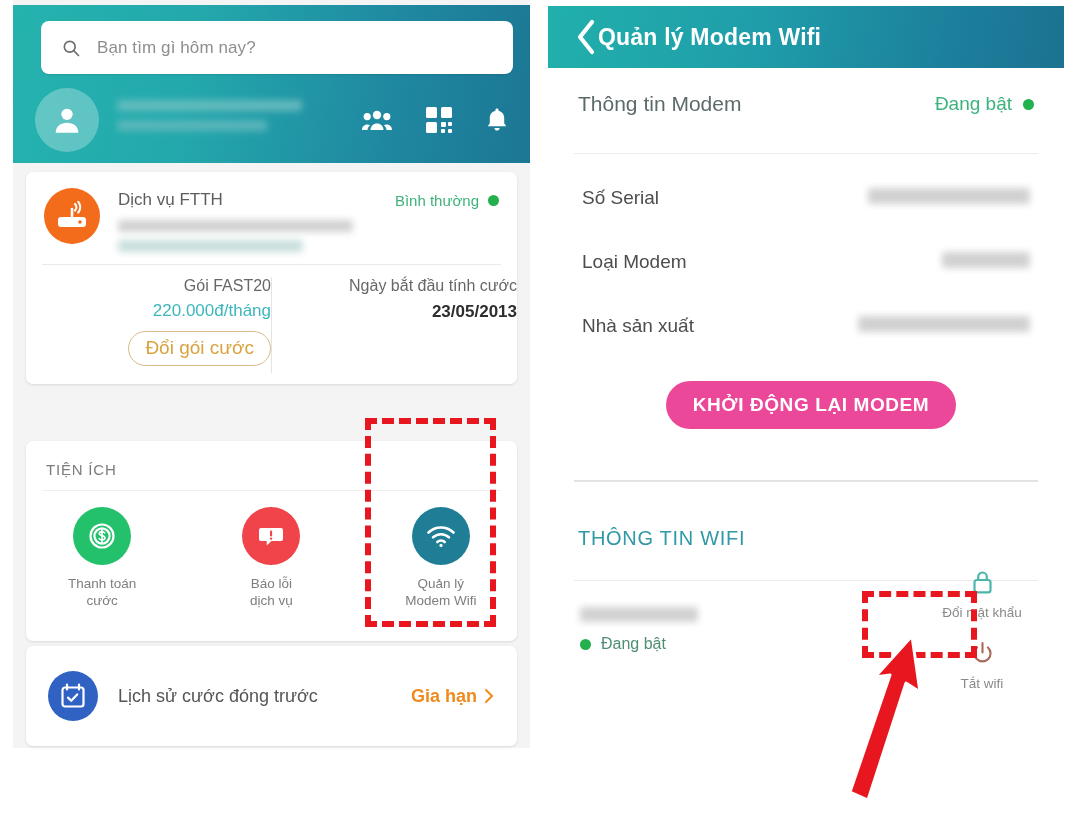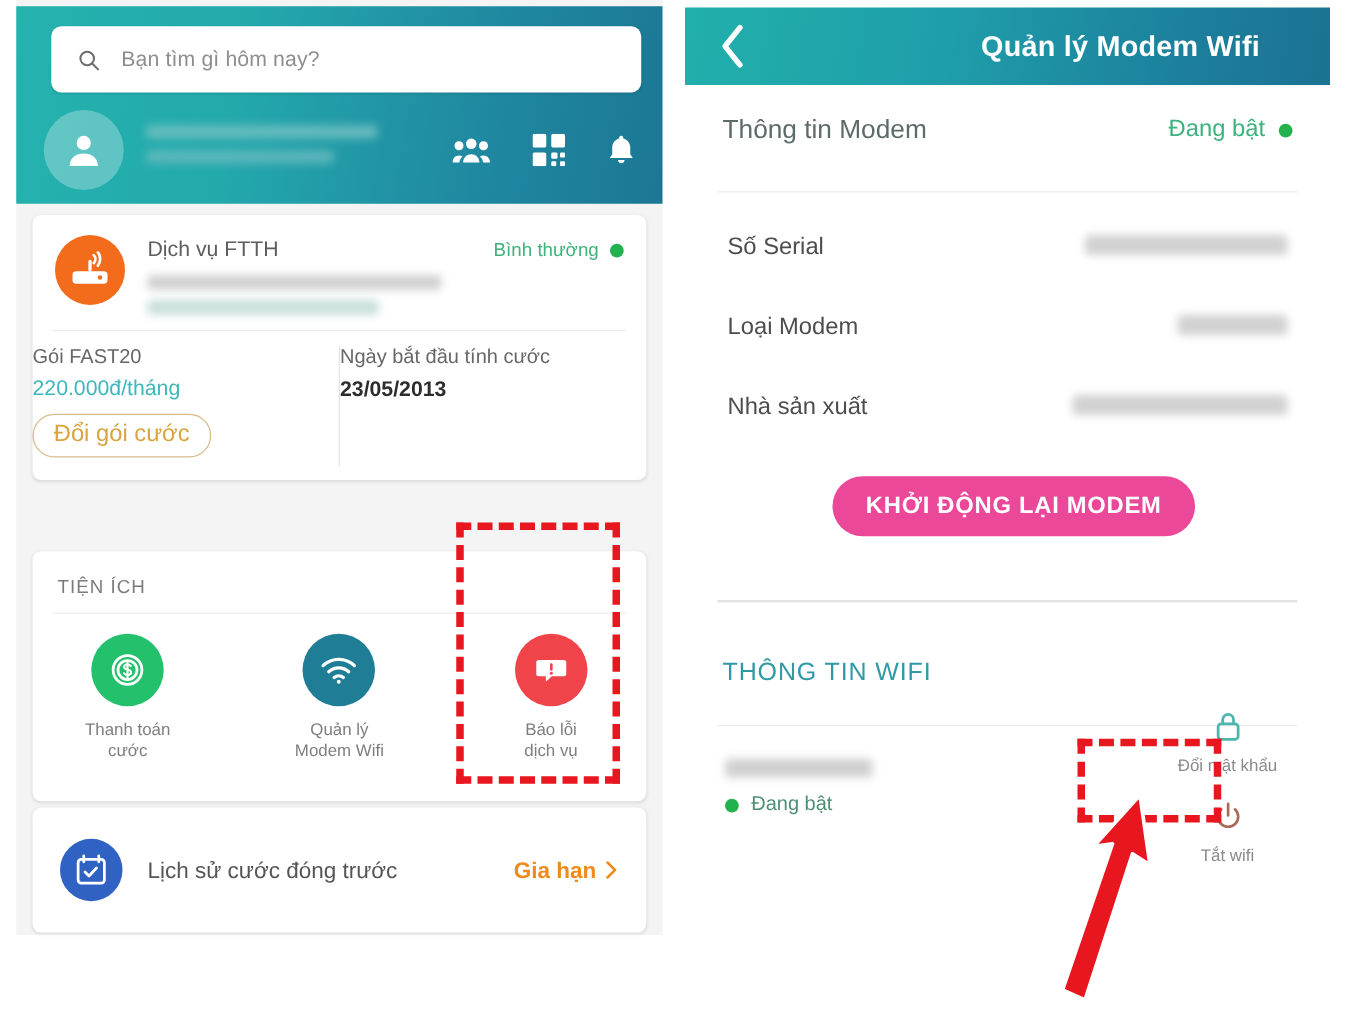--- a/index.html
+++ b/index.html
@@ -146,21 +146,21 @@
     border-top: 1px solid #eaeaea;
   }
   .plan-row {
     display: flex;
     padding-top: 12px;
     height: 108px;
     box-sizing: border-box;
   }
   .plan-col {
     flex: 1;
-    text-align: left;
+    text-align: right;
     position: relative;
   }
   .plan-col.left { }
   .plan-col.right { border-left: 1px solid #e3e3e3; }
   .plan-name { font-size: 16px; color: #676767; }
   .plan-price { font-size: 17px; color: #3cb7bb; margin-top: 6px; }
   .plan-change-btn {
     margin-top: 10px;
     display: inline-block;
     border: 1.6px solid #d8bb8a;
@@ -231,21 +231,21 @@
   .r-header {
     position: absolute;
     left: 0; top: 6px;
     width: 516px; height: 62px;
     background: linear-gradient(100deg, #21b0ab 0%, #1f9eaa 40%, #1c7f9c 78%, #1b7291 100%);
     display: flex; align-items: center;
   }
   .r-back { margin-left: 26px; flex: none; cursor: pointer; }
   .r-title {
     flex: 1;
-    text-align: right;
+    text-align: left;
     color: #ffffff;
     font-size: 23px;
     font-weight: bold;
     margin-right: 56px;
     letter-spacing: .2px;
   }
   .modem-info-head {
     position: absolute;
     left: 0; top: 92px;
     width: 516px;
@@ -453,45 +453,45 @@
             <path d="M15 8.6v12.8" stroke-width="1.7" stroke-linecap="round"></path>
           </svg>
         </div>
         <div class="util-label">
           <span>Thanh toán</span><br>
           <span>cước</span>
         </div>
       </div>
 
       <div class="util-item">
+        <div class="util-circle err">
+          <svg width="28" height="28" viewBox="0 0 28 28" fill="#ffffff">
+            <path d="M4 6h20a2 2 0 0 1 2 2v9a2 2 0 0 1-2 2h-9.5l-4.8 4.4V19H4a2 2 0 0 1-2-2V8a2 2 0 0 1 2-2z"></path>
+            <rect x="13" y="8.6" width="2.1" height="6" rx="1" fill="#f0434a"></rect>
+            <circle cx="14.05" cy="16.6" r="1.2" fill="#f0434a"></circle>
+          </svg>
+        </div>
+        <div class="util-label">
+          <span>Báo lỗi</span><br>
+          <span>dịch vụ</span>
+        </div>
+      </div>
+
+      <div class="util-item">
         <div class="util-circle wifi">
           <svg width="32" height="26" viewBox="0 0 32 26" fill="none" stroke="#ffffff" stroke-width="2.6" stroke-linecap="round">
             <path d="M3.5 9.5a18 18 0 0 1 25 0"></path>
             <path d="M8 14.4a11.6 11.6 0 0 1 16 0"></path>
             <path d="M12.3 19a5.6 5.6 0 0 1 7.4 0"></path>
             <circle cx="16" cy="22.4" r="1.6" fill="#ffffff" stroke="none"></circle>
           </svg>
         </div>
         <div class="util-label">
           <span>Quản lý</span><br>
           <span>Modem Wifi</span>
-        </div>
-      </div>
-
-      <div class="util-item">
-        <div class="util-circle err">
-          <svg width="28" height="28" viewBox="0 0 28 28" fill="#ffffff">
-            <path d="M4 6h20a2 2 0 0 1 2 2v9a2 2 0 0 1-2 2h-9.5l-4.8 4.4V19H4a2 2 0 0 1-2-2V8a2 2 0 0 1 2-2z"></path>
-            <rect x="13" y="8.6" width="2.1" height="6" rx="1" fill="#f0434a"></rect>
-            <circle cx="14.05" cy="16.6" r="1.2" fill="#f0434a"></circle>
-          </svg>
-        </div>
-        <div class="util-label">
-          <span>Báo lỗi</span><br>
-          <span>dịch vụ</span>
         </div>
       </div>
 
     </div>
   </div>
 
   <div class="card" id="history-card">
     <div class="hist-row">
       <div class="hist-circle">
         <svg width="28" height="28" viewBox="0 0 28 28" fill="none" stroke="#ffffff" stroke-width="2.2">

